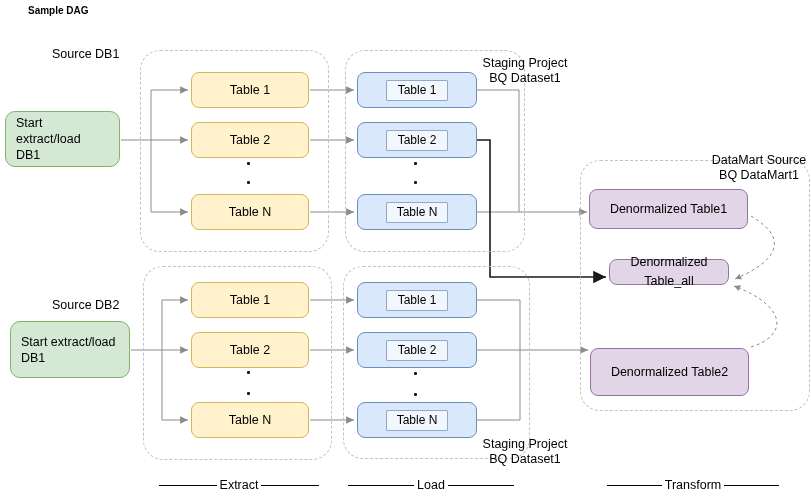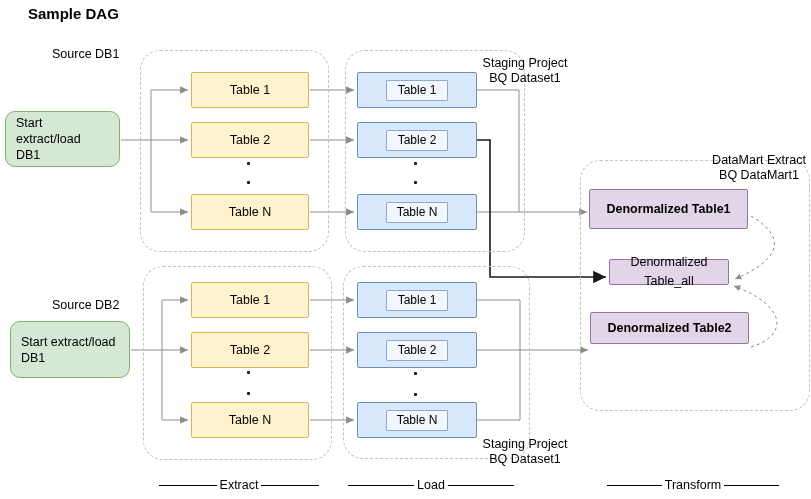--- a/index.html
+++ b/index.html
@@ -2,28 +2,28 @@
 <html style="--start-fill: #d5e8d4; --start-border: #82b366; --extract-fill: #fff2cc; --extract-border: #d6b656; --load-fill: #dae8fc; --load-border: #6c8ebf; --load-inner-fill: #f2f7fd; --load-inner-border: #8fa8cc; --transform-fill: #e1d5e7; --transform-border: #9673a6; --connector: #8c8c8c; --connector-strong: #1a1a1a; --group-border: #c2c2c2;"><head>
 <meta charset="utf-8">
 <style>
   html,body { margin:0; padding:0; background:#fff; }
   .canvas {
     position:relative; width:811px; height:499px; background:#ffffff;
     font-family:"Liberation Sans", sans-serif; color:#000; overflow:hidden;
     -webkit-font-smoothing:antialiased;
   }
   .abs { position:absolute; }
-  .title { font-size:15px; font-weight:bold; }
+  .title { font-size:10px; font-weight:bold; }
   .lbl { font-size:12.5px; line-height:15px; white-space:nowrap; }
   .lbl.center { text-align:center; white-space:normal; }
   .group { position:absolute; border:1px dashed var(--group-border,#c2c2c2); border-radius:20px; background:transparent; }
   .node {
     position:absolute; box-sizing:border-box; font-size:12.5px;
     display:flex; align-items:center; justify-content:center;
-    border-radius:2px; border:1px solid #999; text-align:center;
+    border-radius:8px; border:1px solid #999; text-align:center;
   }
   .node.start {
     background:var(--start-fill,#d5e8d4); border-color:var(--start-border,#82b366);
     justify-content:flex-start; text-align:left; padding:8px 10px; line-height:16px;
     border-radius:10px;
   }
   .node.extract { background:var(--extract-fill,#fff2cc); border-color:var(--extract-border,#d6b656); }
   .node.load { background:var(--load-fill,#dae8fc); border-color:var(--load-border,#6c8ebf); }
   .node.transform { background:var(--transform-fill,#e1d5e7); border-color:var(--transform-border,#9673a6); line-height:19px; }
   .inner-table {
@@ -101,21 +101,21 @@
 
   <div class="abs lbl center" style="left:463px;top:56px;width:124px;">
     <span>Staging Project</span><br>
     <span>BQ Dataset1</span>
   </div>
   <div class="abs lbl center" style="left:463px;top:437px;width:124px;">
     <span>Staging Project</span><br>
     <span>BQ Dataset1</span>
   </div>
   <div class="abs lbl center" style="left:679px;top:153px;width:160px;background:transparent;">
-    <span>DataMart Extract</span><br>
+    <span>DataMart Source</span><br>
     <span>BQ DataMart1</span>
   </div>
 
   <div class="node start" style="left:5px;top:111px;width:115px;height:56px;">
     <span>
       <span>Start extract/load</span><br><span>DB1</span>
     </span>
   </div>
   <div class="node start" style="left:10px;top:321px;width:120px;height:57px;">
     <span>
@@ -153,27 +153,27 @@
 
   <div class="dot" style="left:247px;top:162px;"></div>
   <div class="dot" style="left:247px;top:181px;"></div>
   <div class="dot" style="left:414px;top:162px;"></div>
   <div class="dot" style="left:414px;top:181px;"></div>
   <div class="dot" style="left:247px;top:371px;"></div>
   <div class="dot" style="left:247px;top:392px;"></div>
   <div class="dot" style="left:414px;top:372px;"></div>
   <div class="dot" style="left:414px;top:393px;"></div>
 
-  <div class="node transform" style="left:589px;top:189px;width:159px;height:40px;font-weight:bold;">Denormalized Table1</div>
+  <div class="node transform" style="left:589px;top:189px;width:159px;height:40px;">Denormalized Table1</div>
   <div class="node transform" style="left:609px;top:259px;width:120px;height:26px;">
     <span>
       <span>Denormalized</span><br><span>Table_all</span>
     </span>
   </div>
-  <div class="node transform" style="left:590px;top:312px;width:159px;height:32px;font-weight:bold;">Denormalized Table2</div>
+  <div class="node transform" style="left:590px;top:348px;width:159px;height:48px;">Denormalized Table2</div>
 
   <div class="stage" style="left:159px;top:478px;width:160px;">
     <span class="rule"></span>
     <span class="stage-text">Extract</span>
     <span class="rule"></span>
   </div>
   <div class="stage" style="left:607px;top:478px;width:172px;">
     <span class="rule"></span>
     <span class="stage-text">Transform</span>
     <span class="rule"></span>

